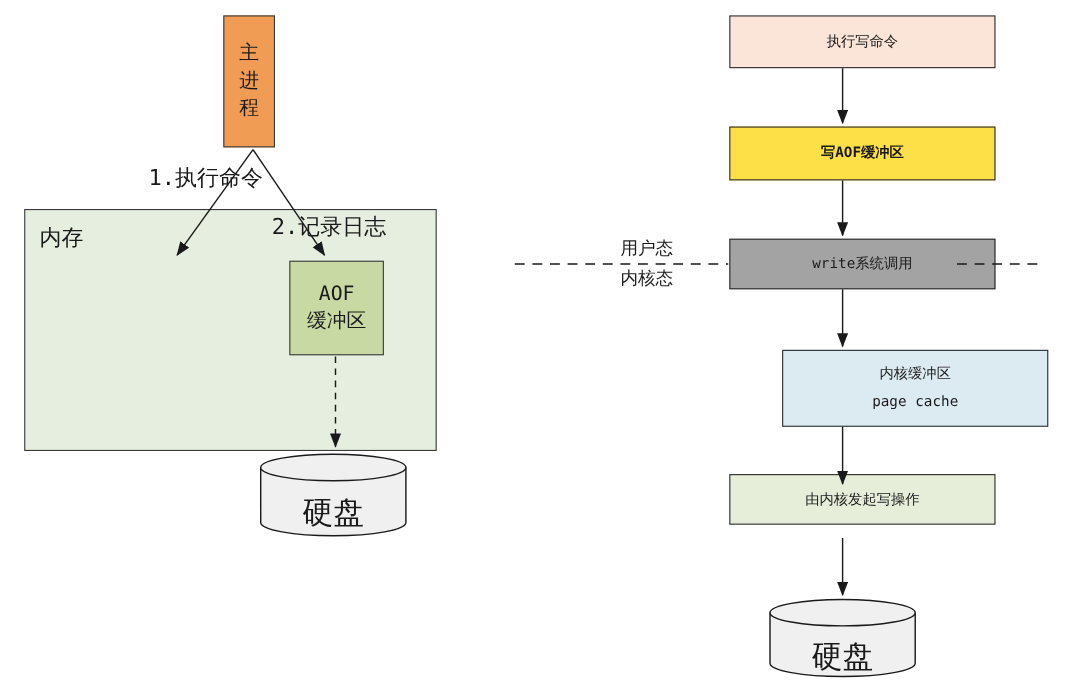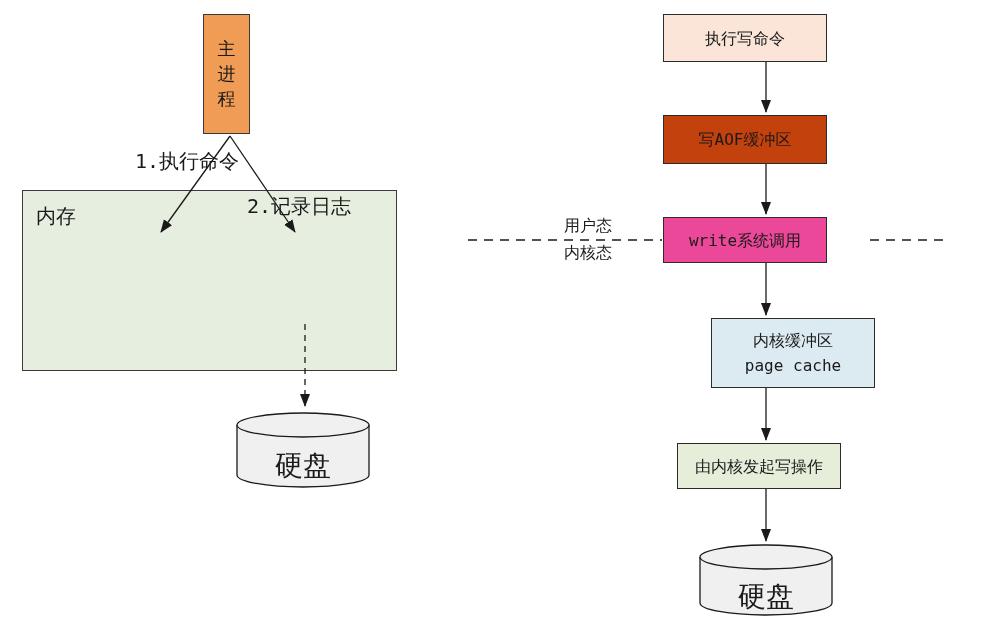--- a/index.html
+++ b/index.html
@@ -17,49 +17,49 @@
   .cyl { stroke:#1a1a1a; stroke-width:1.3; }
 
   
   .main-process {
     left:203px; top:14px; width:47px; height:120px; z-index:2;
     border:1.4px solid #3a3a3a;
     display:flex; flex-direction:column; align-items:center; justify-content:center;
     gap:7px; font-size:18px; line-height:18px;
   }
   .memory-region {
-    left:22px; top:190px; width:375px; height:181px; z-index:1;
+    left:22px; top:190px; width:375px; height:220px; z-index:1;
     border:1.2px solid #3a3a3a;
   }
   .memory-label { position:absolute; left:13px; top:12px; font-size:20px; }
   .green-box {
     z-index:2; border:1.3px solid #3a3a3a;
     display:flex; flex-direction:column; align-items:center; justify-content:center;
     font-size:18px; line-height:24px; text-align:center;
   }
   .redis-box { left:105px; top:237px; width:85px; height:86px; }
   .aof-box   { left:263px; top:237px; width:86px; height:86px; }
   .edge-label { z-index:4; font-size:20px; white-space:nowrap; }
   .lbl-exec   { left:135px; top:148px;text-align:right; }
   .lbl-record { left:226px; top:193px;margin-left:21px; }
   .disk-label { z-index:4; width:100px; text-align:center; font-size:28px; }
   .disk-label-left  { left:253px; top:447px; }
   .disk-label-right { left:716px; top:578px; }
 
   
   .step {
-    left:663px; width:164px; z-index:2; border:1.5px solid #2b2b2b;
+    left:663px; width:242px; z-index:2; border:1.5px solid #2b2b2b;
     display:flex; flex-direction:column; align-items:center; justify-content:center;
-    font-size:16px; line-height:25px; text-align:right;
+    font-size:13px; line-height:25px; text-align:right;
   }
   .s1 { top:14px;  height:48px; }
   .s2 { top:115px; height:49px; }
   .s3 { top:217px; height:46px; }
   .s4 { top:318px; height:70px;margin-left:48px; }
-  .s5 { top:443px; height:46px;margin-left:14px; }
+  .s5 { top:431px; height:46px; }
   .mode-label { z-index:4; width:80px; text-align:center; font-size:16px; white-space:nowrap; }
   .user-mode   { left:548px; top:216px; }
   .kernel-mode { left:548px; top:243px; }
 </style>
 </head>
 <body>
 
 <div id="canvas">
 
   <svg id="overlay" viewBox="0 0 982 634" xmlns="http://www.w3.org/2000/svg">
@@ -101,28 +101,32 @@
   </div>
 
   <div class="abs edge-label lbl-exec">1.执行命令</div>
   <div class="abs edge-label lbl-record">2.记录日志</div>
 
   <div class="abs memory-region" style="background-color: rgb(230, 238, 223);">
     <div class="memory-label">内存</div>
   </div>
 
 
+  <div class="abs green-box aof-box" style="background-color: rgb(200, 217, 164);">
+    <div>AOF</div>
+    <div>缓冲区</div>
+  </div>
 
   <div class="abs disk-label disk-label-left">硬盘</div>
 
   <div class="abs step s1" style="background-color: rgb(251, 229, 216);">执行写命令</div>
 
-  <div class="abs step s2" style="background-color: #c2410c;">写AOF缓冲区</div>
+  <div class="abs step s2" style="background-color: #fde047; font-weight: bold;">写AOF缓冲区</div>
 
-  <div class="abs step s3" style="background-color: #ec4899;">write系统调用</div>
+  <div class="abs step s3" style="background-color: #a3a3a3;">write系统调用</div>
 
   <div class="abs step s4" style="background-color: rgb(220, 234, 242);">
     <div>内核缓冲区</div>
     <div>page cache</div>
   </div>
 
   <div class="abs step s5" style="background-color: rgb(230, 238, 218);">由内核发起写操作</div>
 
   <div class="abs mode-label user-mode">用户态</div>
   <div class="abs mode-label kernel-mode">内核态</div>

